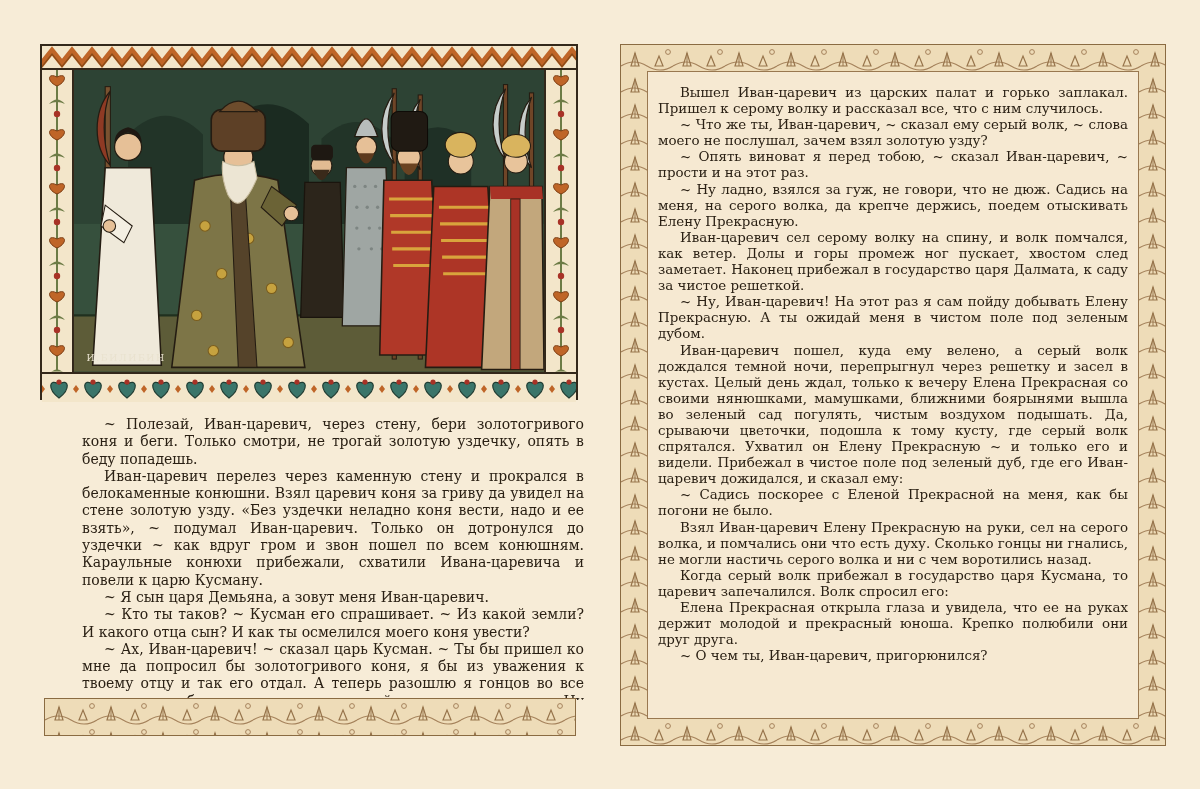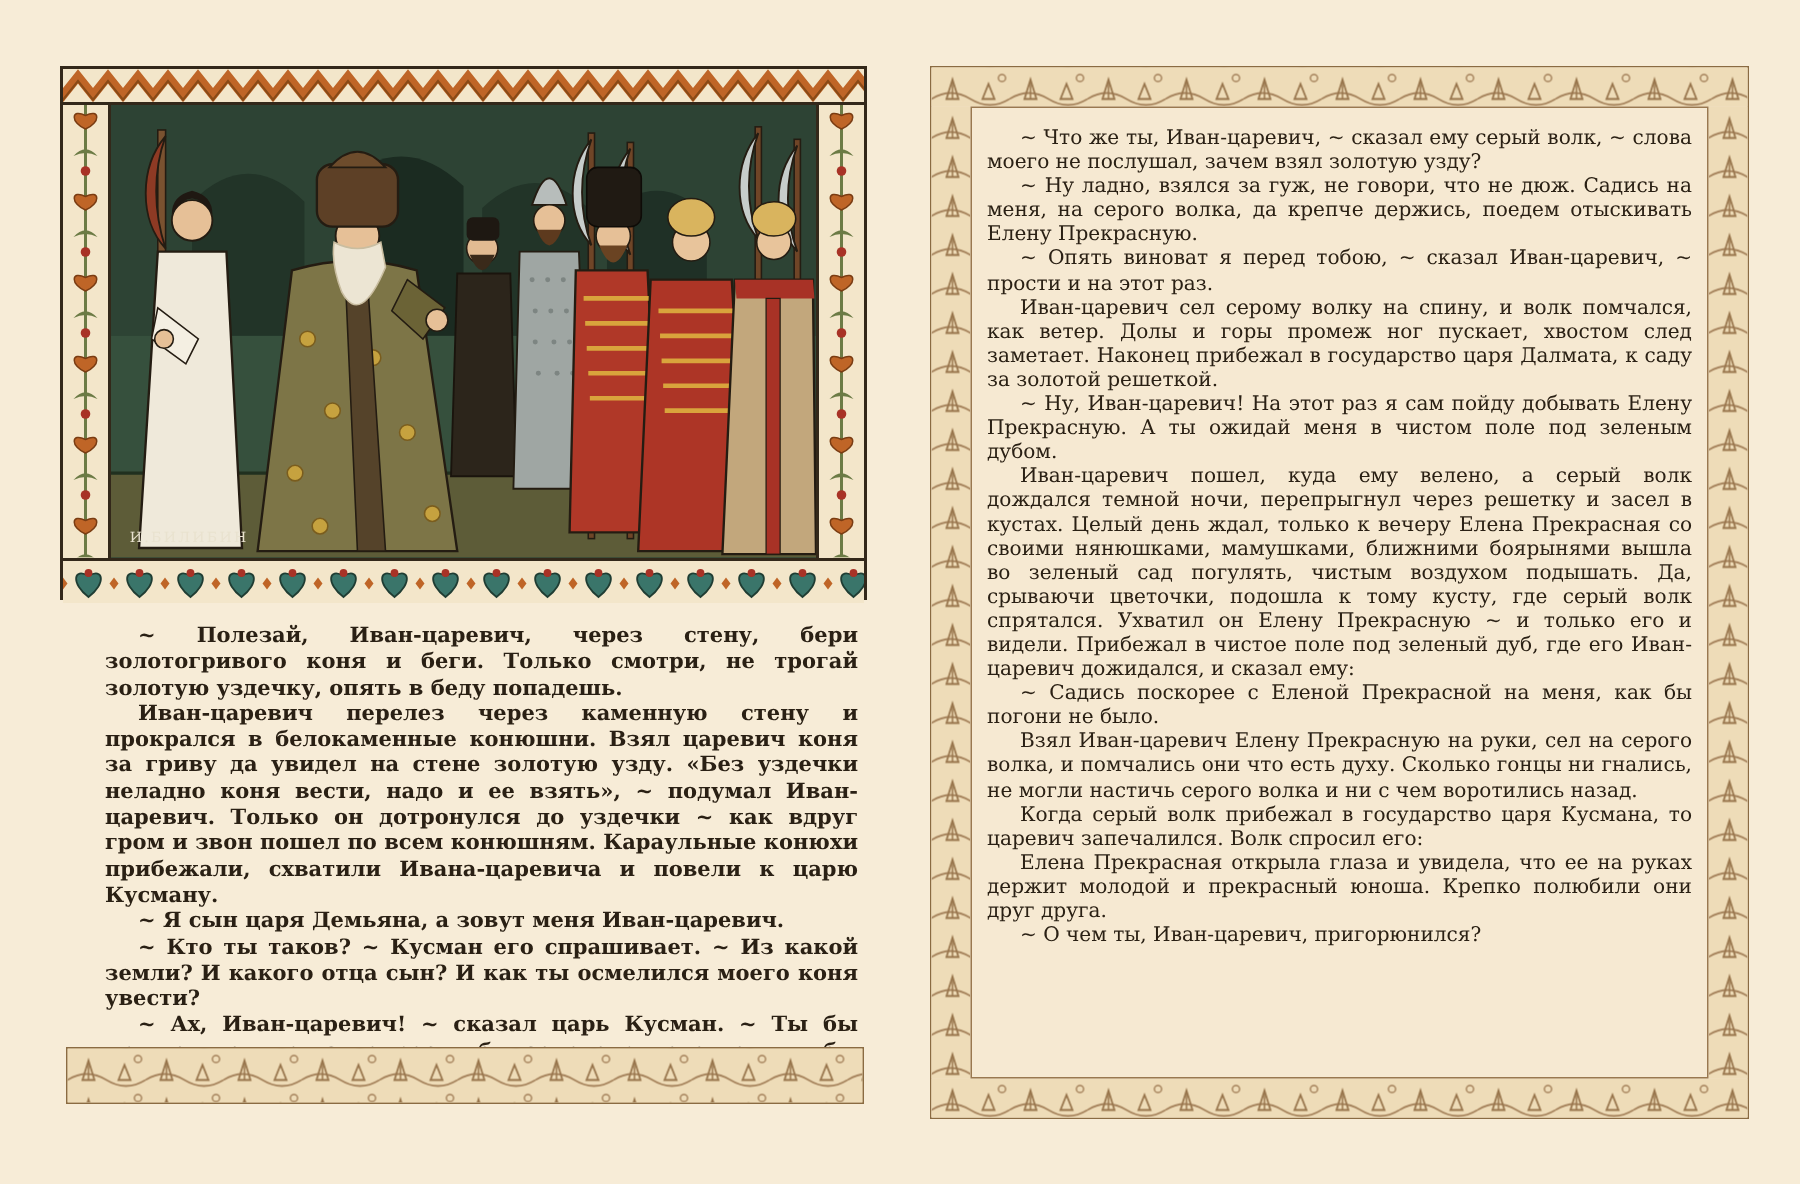--- a/index.html
+++ b/index.html
@@ -22,22 +22,22 @@
     border:2px solid var(--frame-dark);background:#f3e6ca;
     display:grid;grid-template-rows:24px 1fr 30px;grid-template-columns:30px 1fr 30px;
   }
   .band-top{grid-area:1/1/2/4;border-bottom:2px solid var(--frame-dark);}
   .col-left{grid-area:2/1/3/2;}
   .col-right{grid-area:2/3/3/4;}
   .art-wrap{grid-area:2/2/3/3;border-left:2px solid var(--frame-dark);border-right:2px solid var(--frame-dark);position:relative;background:#2f4435;}
   .band-hearts{grid-area:3/1/4/4;border-top:2px solid var(--frame-dark);}
   .fillsvg{display:block;width:100%;height:100%;}
   .left-text{
-    position:absolute;left:32px;top:372px;width:502px;height:284px;overflow:hidden;
-    font-size:14px;line-height:17.3px;text-align:justify;font-weight:bold;
+    position:absolute;left:44px;top:372px;width:502px;height:284px;overflow:hidden;
+    font-size:14px;line-height:17.3px;text-align:justify;
   }
   .para{margin:0;text-indent:22px;}
   .left-bottom-strip{
     position:absolute;left:6px;bottom:0;width:532px;height:38px;
     border:1px solid #8a6b42;background:var(--sepia-bg);
   }
   
   .right-page{
     position:absolute;left:620px;top:44px;width:546px;height:702px;
     border:1px solid #8a6b42;background:var(--page-cream);
@@ -257,24 +257,25 @@
   </div>
   <div class="rb rb-right">
     <svg class="fillsvg">
         <rect width="100%" height="100%" fill="url(#sepia)"></rect>
       </svg>
   </div>
 
   <div class="r-inner">
     <div class="r-text">
 
+    <p class="para">Вышел Иван-царевич из царских палат и горько заплакал. Пришел к серому волку и рассказал все, что с ним случилось.</p>
         <p class="para">~ Что же ты, Иван-царевич, ~ сказал ему серый волк, ~ слова моего не послушал, зачем взял золотую узду?</p>
+        <p class="para">~ Опять виноват я перед тобою, ~ сказал Иван-царевич, ~ прости и на этот раз.</p>
         <p class="para">~ Ну ладно, взялся за гуж, не говори, что не дюж. Садись на меня, на серого волка, да крепче держись, поедем отыскивать Елену Прекрасную.</p>
-        <p class="para">~ Опять виноват я перед тобою, ~ сказал Иван-царевич, ~ прости и на этот раз.</p>
-        <p class="para">Иван-царевич сел серому волку на спину, и волк помчался, как ветер. Долы и горы промеж ног пускает, хвостом след заметает. Наконец прибежал в государство царя Далмата, к саду за золотой решеткой.</p>
+        <p class="para">Иван-царевич сел серому волку на спину, и волк помчался, как ветер. Долы и горы промеж ног пускает, хвостом след заметает. Наконец прибежал в государство царя Далмата, к саду за чистое решеткой.</p>
         <p class="para">~ Ну, Иван-царевич! На этот раз я сам пойду добывать Елену Прекрасную. А ты ожидай меня в чистом поле под зеленым дубом.</p>
         <p class="para">Иван-царевич пошел, куда ему велено, а серый волк дождался темной ночи, перепрыгнул через решетку и засел в кустах. Целый день ждал, только к вечеру Елена Прекрасная со своими нянюшками, мамушками, ближними боярынями вышла во зеленый сад погулять, чистым воздухом подышать. Да, срываючи цветочки, подошла к тому кусту, где серый волк спрятался. Ухватил он Елену Прекрасную ~ и только его и видели. Прибежал в чистое поле под зеленый дуб, где его Иван-царевич дожидался, и сказал ему:</p>
         <p class="para">~ Садись поскорее с Еленой Прекрасной на меня, как бы погони не было.</p>
         <p class="para">Взял Иван-царевич Елену Прекрасную на руки, сел на серого волка, и помчались они что есть духу. Сколько гонцы ни гнались, не могли настичь серого волка и ни с чем воротились назад.</p>
         <p class="para">Когда серый волк прибежал в государство царя Кусмана, то царевич запечалился. Волк спросил его:</p>
         <p class="para">Елена Прекрасная открыла глаза и увидела, что ее на руках держит молодой и прекрасный юноша. Крепко полюбили они друг друга.</p>
         <p class="para">~ О чем ты, Иван-царевич, пригорюнился?</p>
       </div>
   </div>
 </div>

